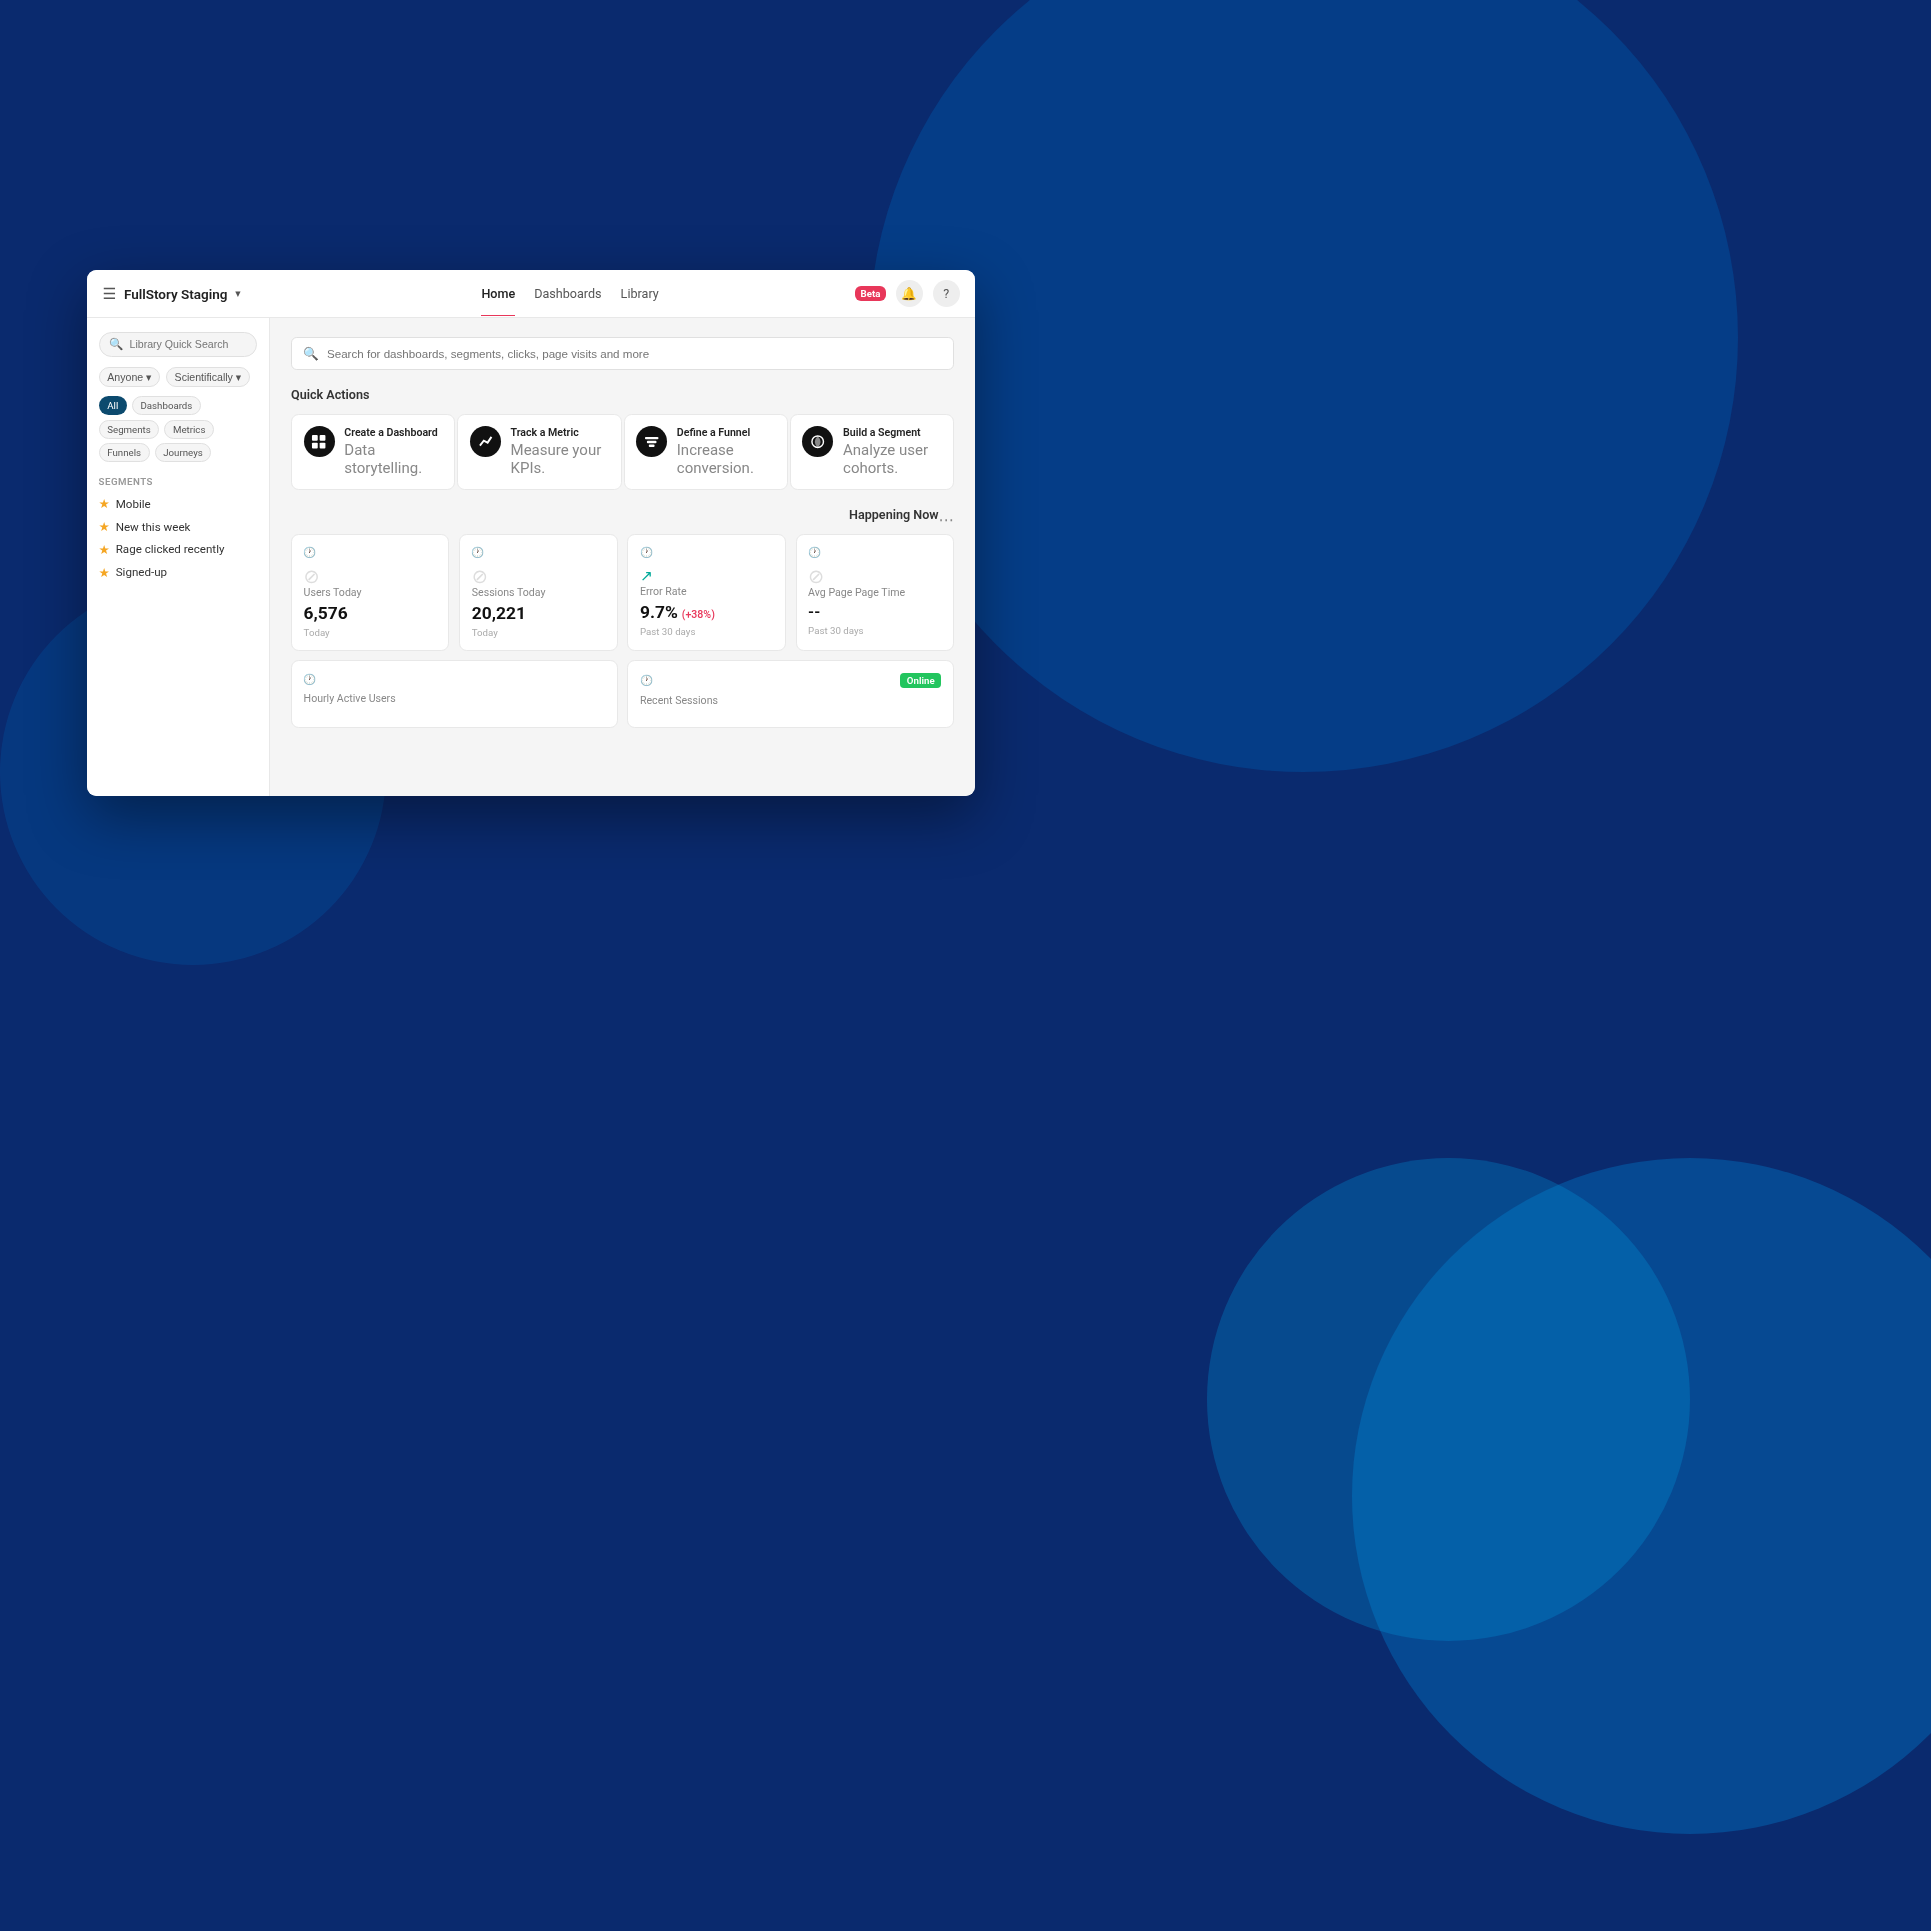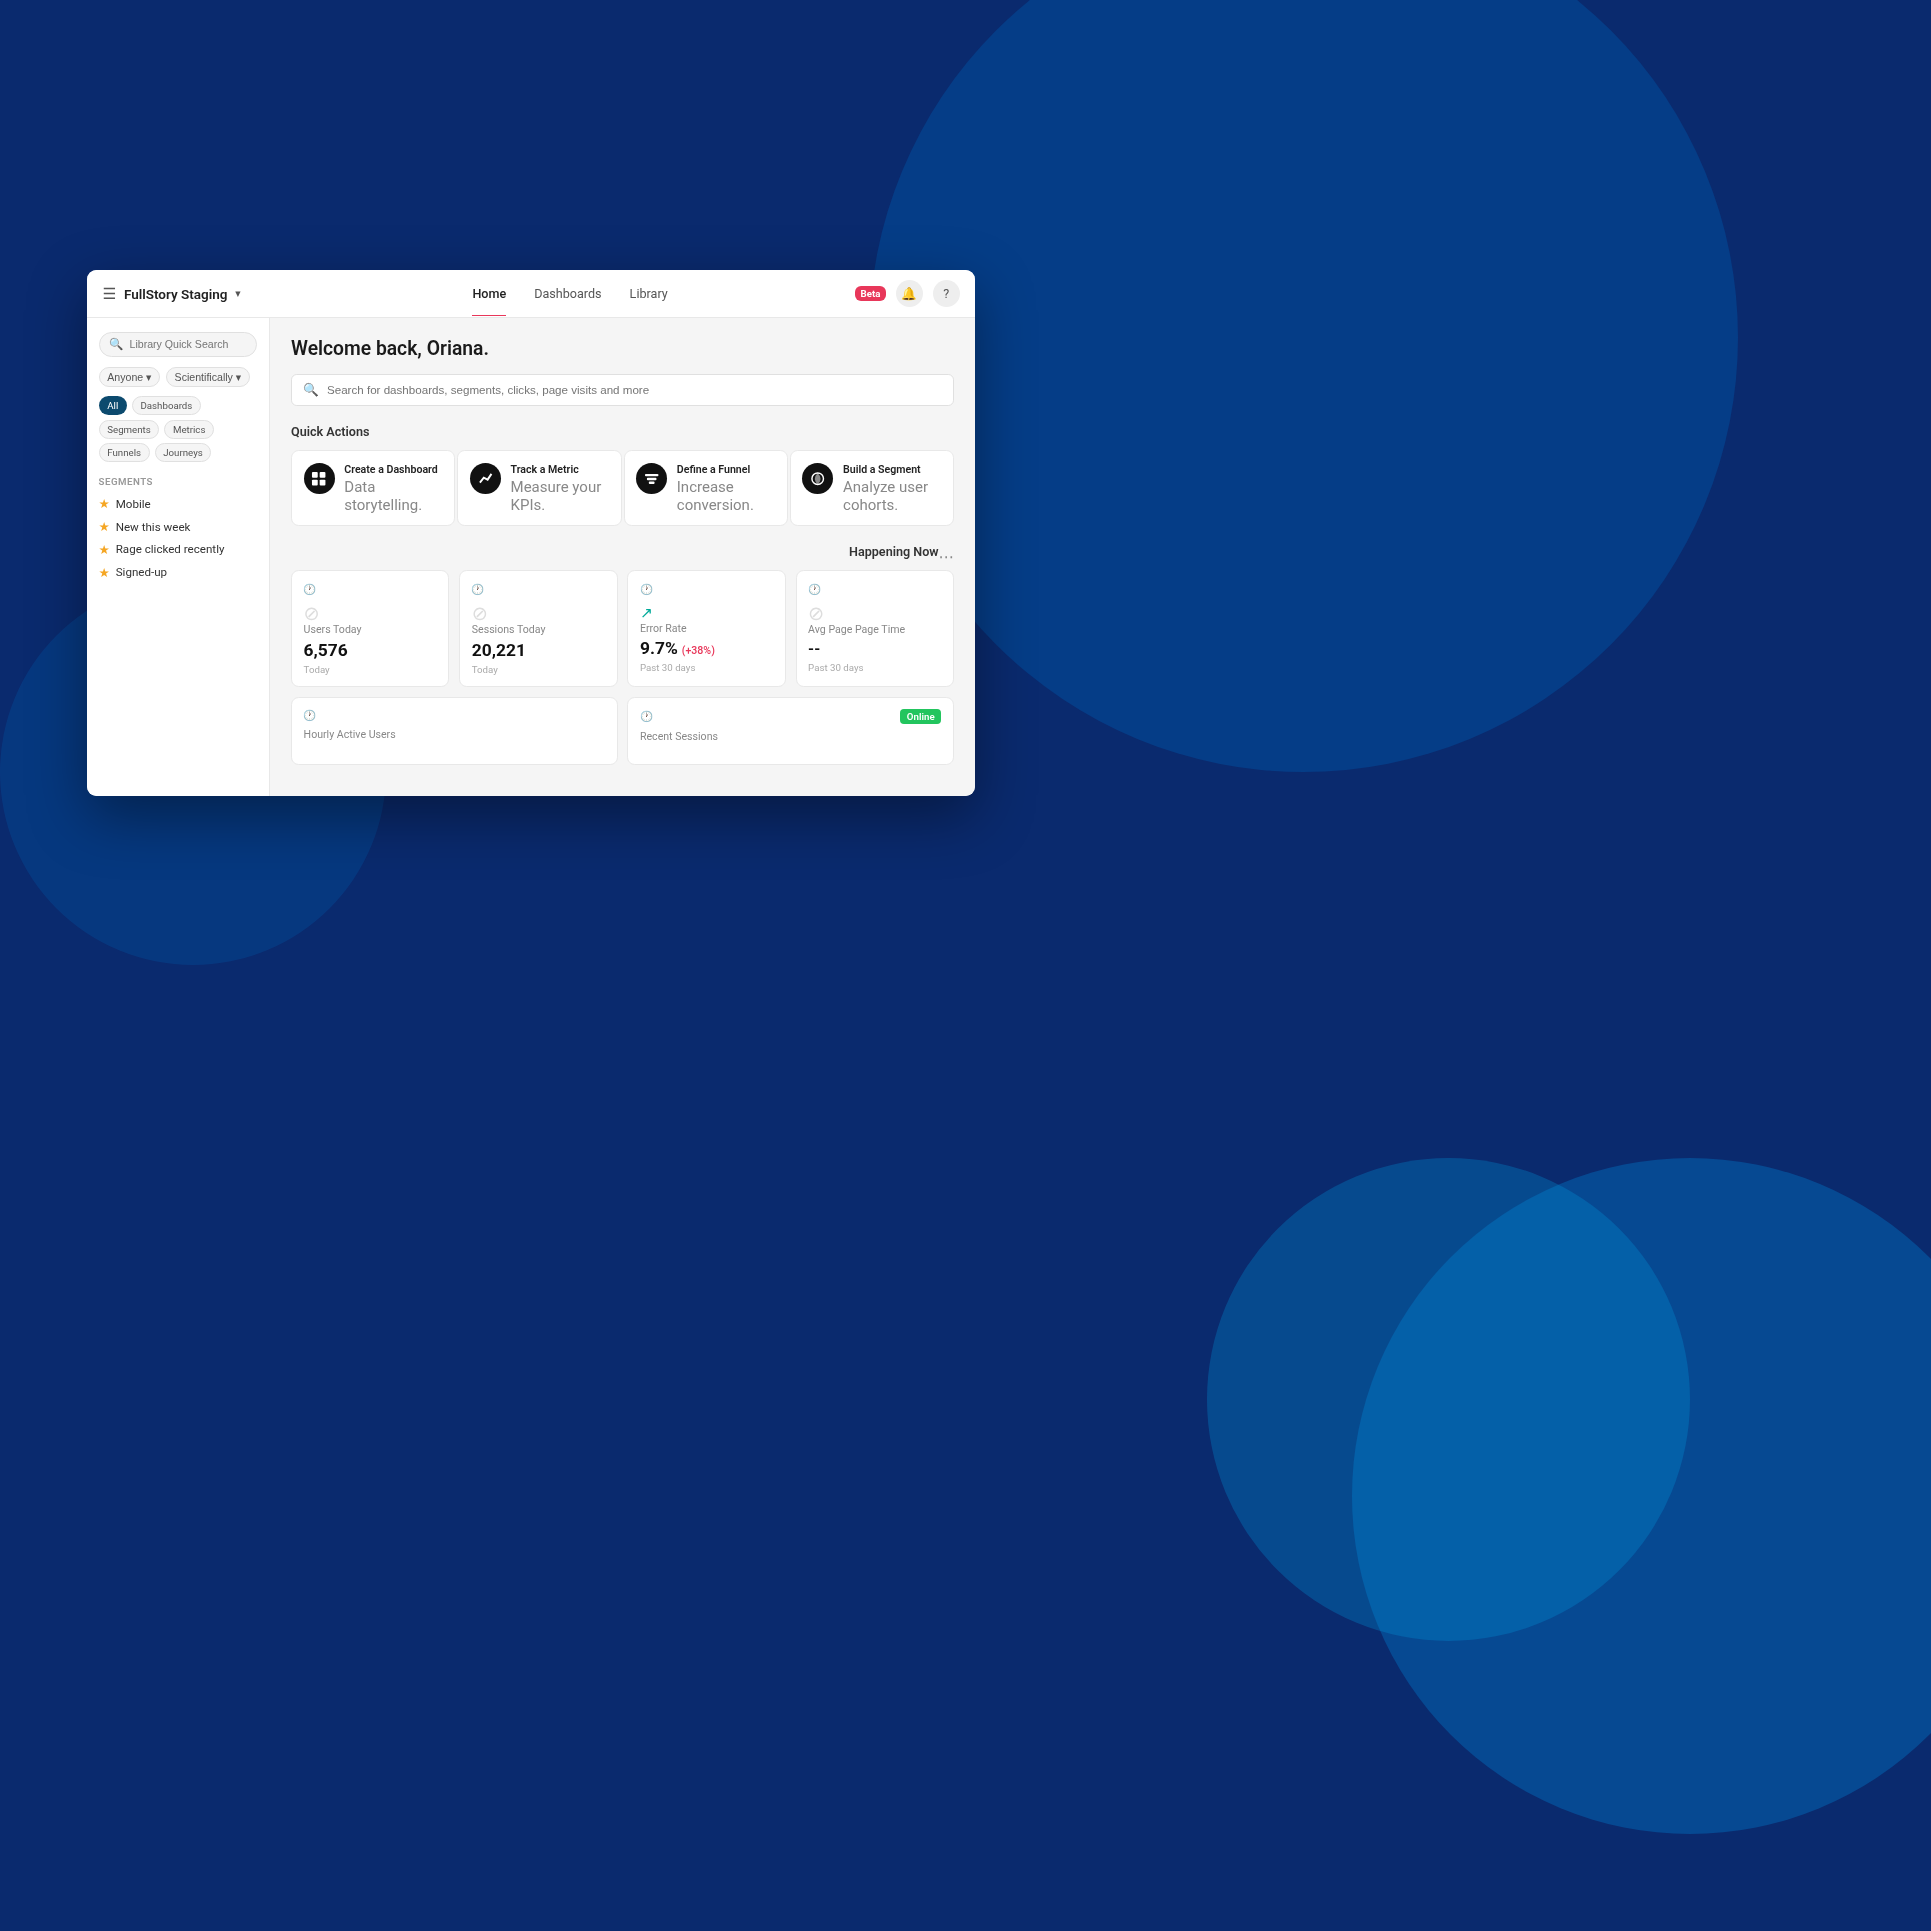--- a/index.html
+++ b/index.html
@@ -92,21 +92,21 @@
       color: #222;
     }
     .brand-chevron {
       font-size: 10.6px;
       color: #555;
     }
     .nav-center {
       flex: 1;
       display: flex;
       justify-content: center;
-      gap: 28px;
+      gap: 19px;
     }
     .nav-item {
       font-size: 12.6px;
       color: #555;
       cursor: pointer;
       padding: 15.4px 0;
       position: relative;
       text-decoration: none;
     }
     .nav-item.active {
@@ -503,21 +503,20 @@
         <span>Rage clicked recently</span>
       </div>
       <div class="sidebar-item">
         <span class="star-icon">★</span>
         <span>Signed-up</span>
       </div>
     </aside>
 
     <main class="content-area">
 
-      <h1 class="welcome-title">Welcome back, Oriana.</h1>
 
       <div class="global-search">
         <span class="global-search-icon">🔍</span>
         <input type="text" placeholder="Search for dashboards, segments, clicks, page visits and more" style="">
       </div>
 
       <div class="section-title">Quick Actions</div>
       <div class="quick-actions-grid">
 
         <div class="quick-action-card">

